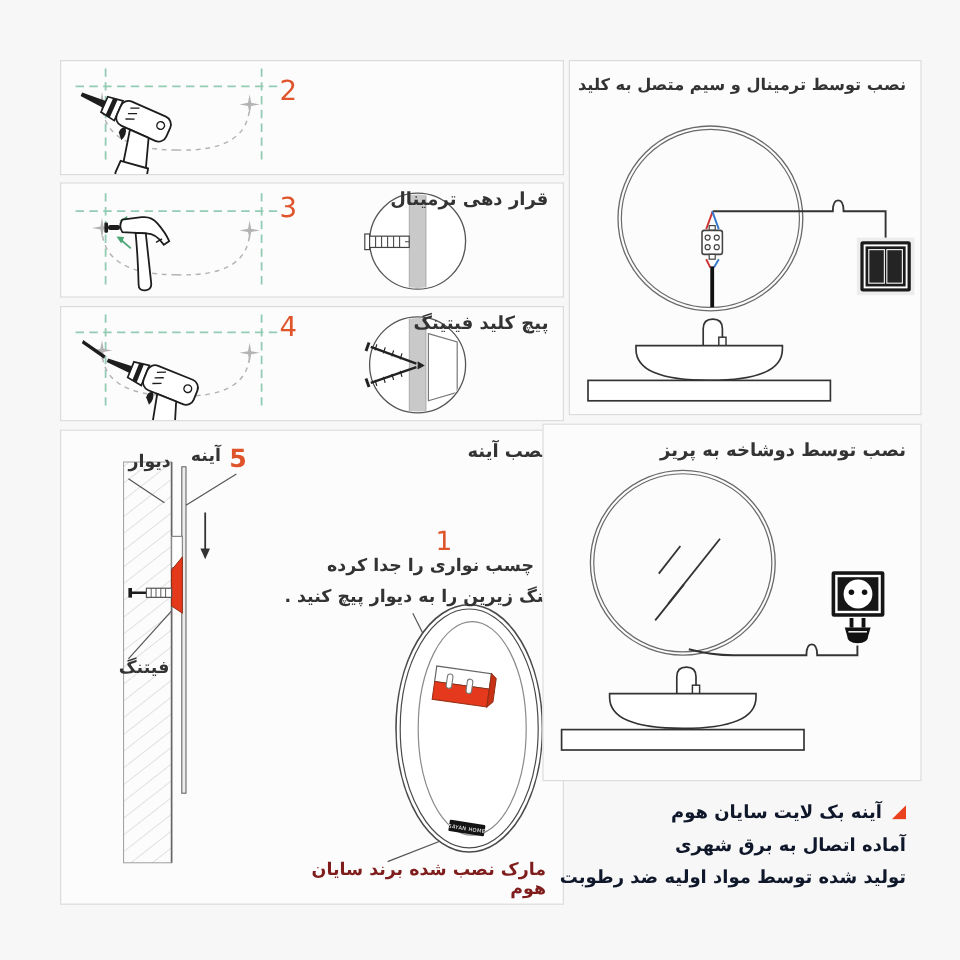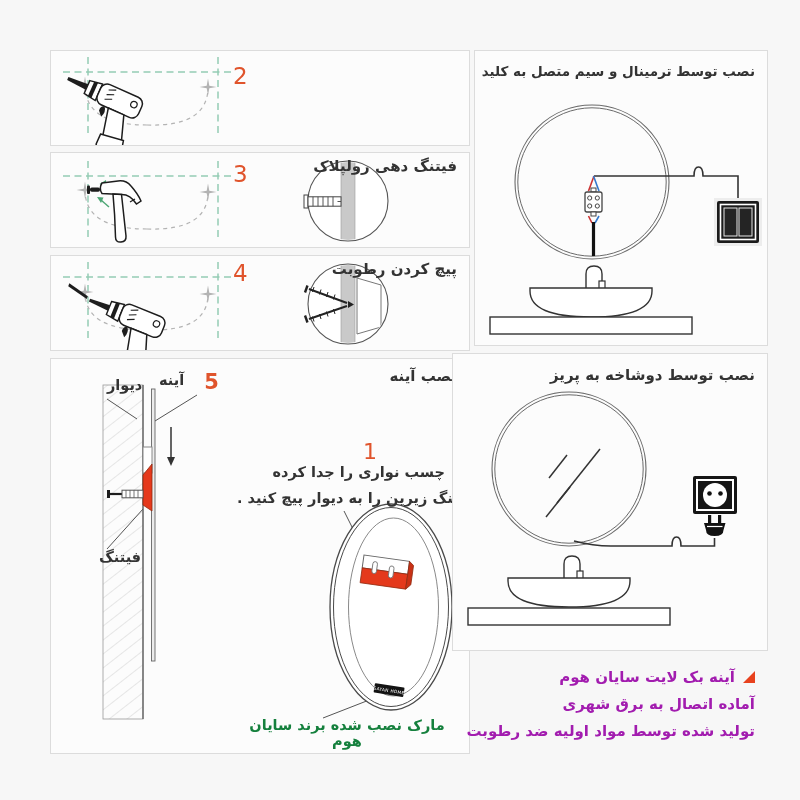--- a/index.html
+++ b/index.html
@@ -7,27 +7,27 @@
   .page{position:relative;width:800px;height:800px;background:#f7f7f7;overflow:hidden;}
   .panel{position:absolute;background:#fcfcfc;border:1px solid #dcdcdc;box-sizing:border-box;}
   .panel svg{position:absolute;left:0;top:0;}
   .panel-title{position:absolute;right:12px;direction:rtl;white-space:nowrap;
                font-size:15px;font-weight:600;color:#333;}
   .step-num{position:absolute;font-size:23px;font-weight:500;color:#e0542c;}
   .lbl{position:absolute;direction:rtl;font-size:14.5px;font-weight:600;color:#333;white-space:nowrap;margin-left:30px;}
   .note{position:absolute;left:186px;top:100px;direction:rtl;text-align:center;
         font-size:14.5px;font-weight:600;color:#333;line-height:26px;white-space:nowrap;}
   .note-num{position:absolute;left:312px;top:80px;font-size:22px;font-weight:500;color:#e0542c;}
-  .mirror-tag{position:absolute;left:108px;top:13px;display:flex;gap:20px;align-items:flex-start;
+  .mirror-tag{position:absolute;left:108px;top:13px;display:flex;gap:7px;align-items:flex-start;
               font-size:14.5px;font-weight:600;color:#333;}
   .mirror-tag .num{font-size:21px;color:#e0542c;line-height:1;}
-  .caption{position:absolute;left:188px;top:358px;width:216px;text-align:center;direction:rtl;
-           font-size:14.5px;font-weight:600;color:#15803d;}
+  .caption{position:absolute;left:188px;top:358px;width:216px;text-align:right;direction:rtl;
+           font-size:14.5px;font-weight:600;color:#7f1d1d;}
   .footer{position:absolute;right:45px;top:664px;direction:rtl;text-align:right;
-          font-size:15px;font-weight:600;color:#a21caf;line-height:27px;}
+          font-size:15px;font-weight:600;color:#0f172a;line-height:27px;}
   .tri{display:inline-block;width:12px;height:12px;background:#e8421e;margin-left:8px;
        clip-path:polygon(100% 0,100% 100%,0 100%);transform:translateY(1px);}
 </style>
 </head>
 <body>
 
 <div class="page">
 
   <section class="panel" style="left:50px;top:50px;width:420px;height:96px;">
     <svg width="418" height="94" viewBox="0 0 418 94">
@@ -88,21 +88,21 @@
           <rect x="290" y="6" width="14" height="84" fill="#c9c9c9" stroke="#999" stroke-width="0.6"></rect>
         </g>
         <g transform="translate(253,42)">
           <rect x="0" y="0" width="4" height="13" fill="#fff" stroke="#444" stroke-width="1"></rect>
           <rect x="4" y="1.8" width="33" height="9.4" fill="#fff" stroke="#444" stroke-width="1"></rect>
           <path d="M9 1.8 V11.2 M14 1.8 V11.2 M19 1.8 V11.2 M24 1.8 V11.2 M29 1.8 V11.2 M33.5 6.5 H37" stroke="#444" stroke-width="0.9" fill="none"></path>
         </g>
       </g>
     </svg>
     <div class="step-num" style="left:182px;top:8px;">3</div>
-    <div class="panel-title" style="top:4px;">فیتنگ دهی رولپلاک</div>
+    <div class="panel-title" style="top:4px;">قرار دهی ترمینال</div>
   </section>
 
   <section class="panel" style="left:50px;top:255px;width:420px;height:96px;">
     <svg width="418" height="94" viewBox="0 0 418 94">
       <line x1="37" y1="6" x2="37" y2="86" stroke="#94cbb4" stroke-width="1.5" stroke-dasharray="7 4.5"></line>
       <line x1="167" y1="6" x2="167" y2="86" stroke="#94cbb4" stroke-width="1.5" stroke-dasharray="7 4.5"></line>
       <line x1="12" y1="21" x2="182" y2="21" stroke="#94cbb4" stroke-width="1.5" stroke-dasharray="7 4.5"></line>
       <path d="M96 74 Q34 74 34 36 M96 74 Q157 76 157 38" fill="none" stroke="#b3b3b3" stroke-width="1.2" stroke-dasharray="4 4"></path>
       <path transform="translate(34,36)" d="M0 -8.5 L1.3 -1.3 L8.5 0 L1.3 1.3 L0 8.5 L-1.3 1.3 L-8.5 0 L-1.3 -1.3 Z" fill="#b3b3b3"></path>
       <path transform="translate(157,38)" d="M0 -8.5 L1.3 -1.3 L8.5 0 L1.3 1.3 L0 8.5 L-1.3 1.3 L-8.5 0 L-1.3 -1.3 Z" fill="#b3b3b3"></path>
@@ -132,21 +132,21 @@
           <path d="M263 31 l-1.5 5 M270 33.5 l-1.5 5 M277 36 l-1.5 5 M284 38.5 l-1.5 5" stroke-width="1"></path>
           <path d="M256.5 29.5 L254 36.5" stroke-width="2.4"></path>
           <path d="M258 63 L296 50" stroke-width="2"></path>
           <path d="M263 65.5 l-1.5 -5 M270 63 l-1.5 -5 M277 60.5 l-1.5 -5 M284 58 l-1.5 -5" stroke-width="1"></path>
           <path d="M256.5 66.5 L254 59.5" stroke-width="2.4"></path>
           <path d="M297 45 L303 48.5 L297 52 Z" fill="#222" stroke="none"></path>
         </g>
       </g>
     </svg>
     <div class="step-num" style="left:182px;top:4px;">4</div>
-    <div class="panel-title" style="top:4px;">پیچ کردن رطوبت</div>
+    <div class="panel-title" style="top:4px;">پیچ کلید فیتینگ</div>
   </section>
 
   <section class="panel" style="left:50px;top:358px;width:420px;height:396px;">
     <svg width="418" height="394" viewBox="0 0 418 394">
       <defs>
         <pattern id="hatchP" width="11" height="11" patternUnits="userSpaceOnUse" patternTransform="rotate(52)">
           <line x1="0" y1="0" x2="0" y2="11" stroke="#cfcfcf" stroke-width="1"></line>
         </pattern>
       </defs>
       <g>

